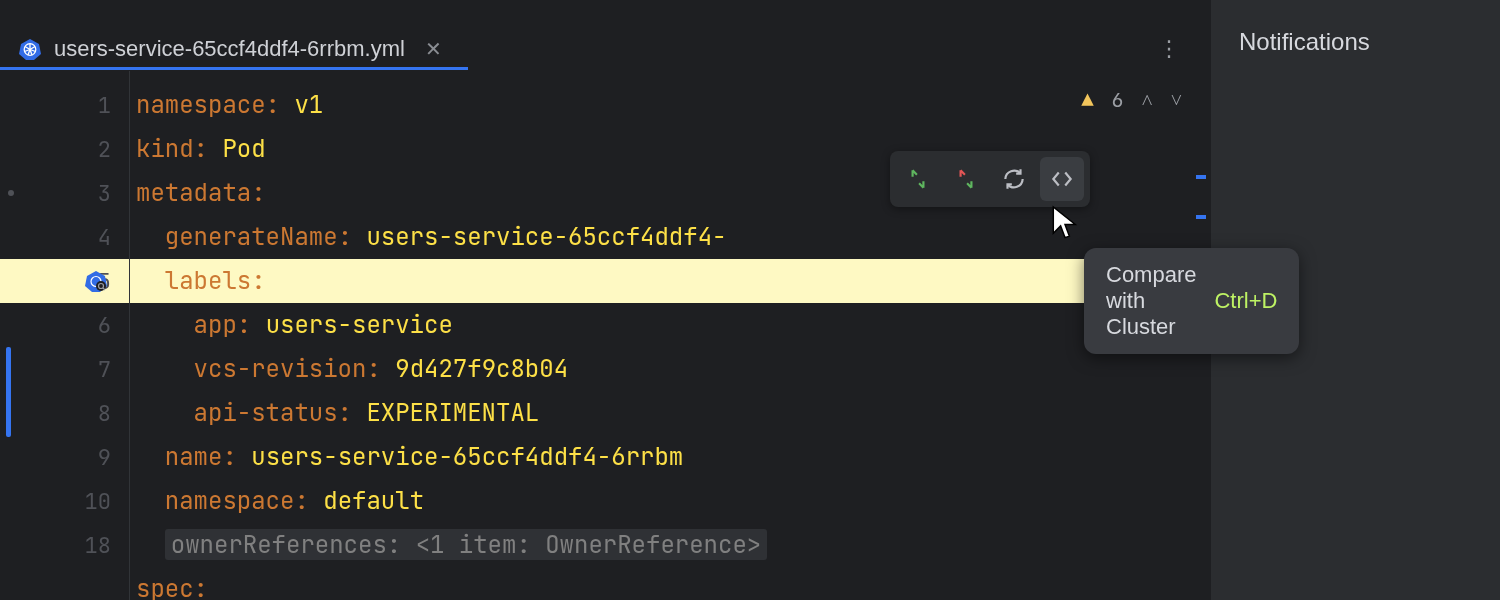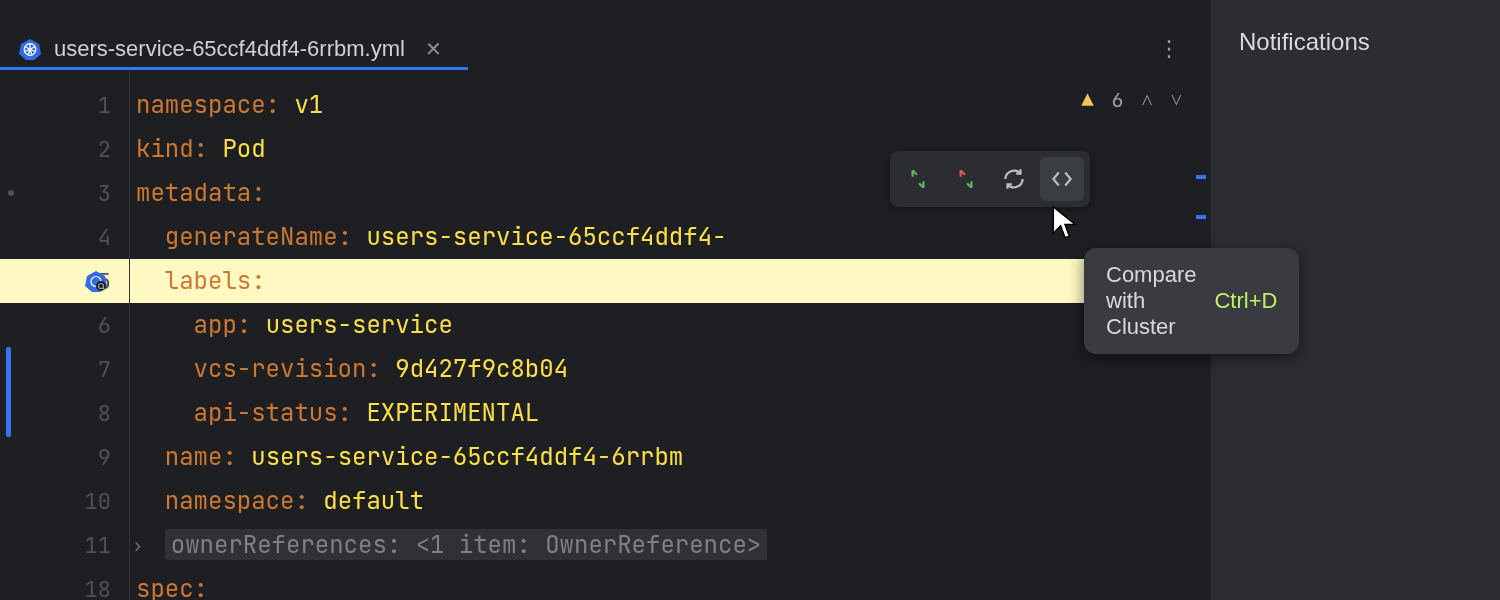--- a/index.html
+++ b/index.html
@@ -281,24 +281,20 @@
       <div class="gutter-line">
           <span>8</span>
         </div>
       <div class="gutter-line">
           <span>9</span>
         </div>
       <div class="gutter-line">
           <span>10</span>
         </div>
       <div class="gutter-line">
-          <span>11</span>
-          <span class="fold-arrow">›</span>
-        </div>
-      <div class="gutter-line">
           <span>18</span>
         </div>
     </div>
 
     <div class="code-area">
       <div class="code-line"><span class="k-key">namespace</span><span class="k-key">: </span><span class="k-val">v1</span></div>
       <div class="code-line"><span class="k-key">kind</span><span class="k-key">: </span><span class="k-val">Pod</span></div>
       <div class="code-line"><span class="k-key">metadata</span><span class="k-key">:</span></div>
       <div class="code-line">  <span class="k-key">generateName</span><span class="k-key">: </span><span class="k-val">users-service-65ccf4ddf4-</span></div>
       <div class="code-line hl">  <span class="k-key">labels</span><span class="k-key">:</span></div>

